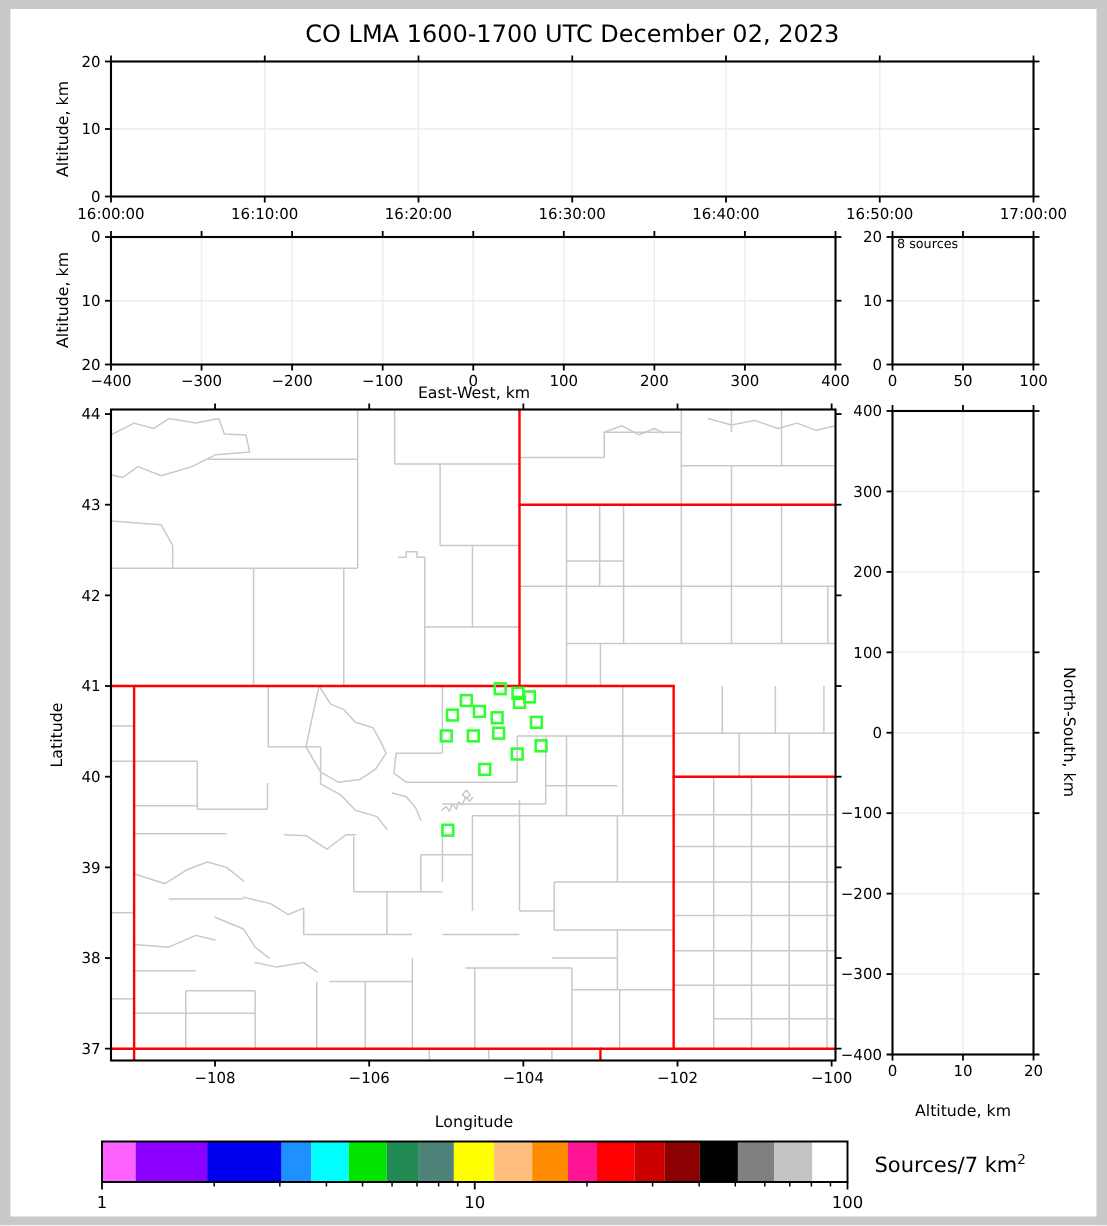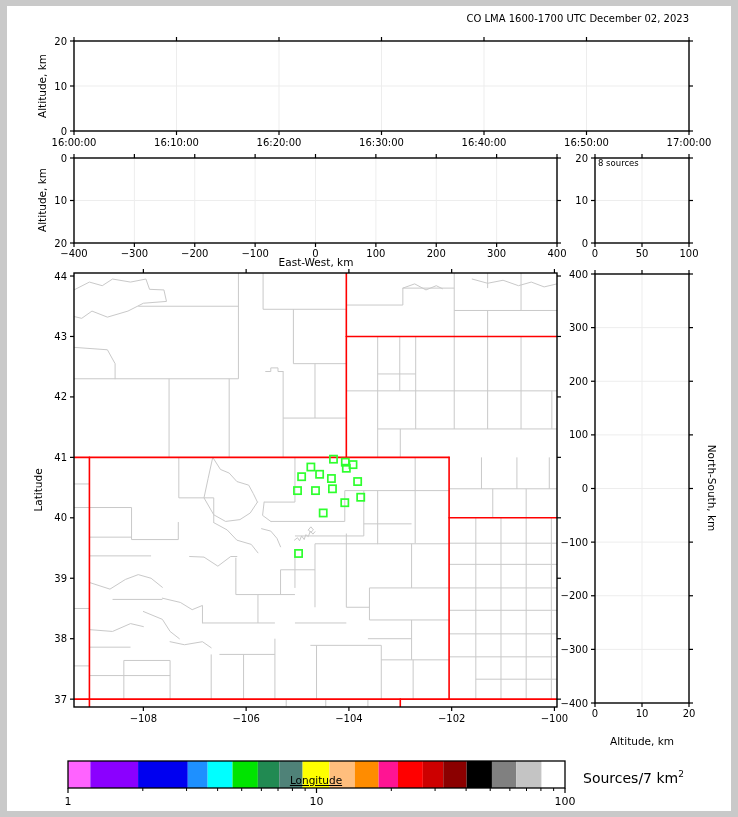--- a/index.html
+++ b/index.html
@@ -2,21 +2,21 @@
 <html><head>
 <meta charset="utf-8">
 <style>
   html,body{margin:0;padding:0;background:#ffffff;}
   #fig{position:relative;width:738px;height:817px;background:#ffffff;overflow:hidden;
        font-family:"DejaVu Sans", sans-serif;color:#000;}
   .frame{position:absolute;background:#c9c9c9;}
   .lbl{position:absolute;white-space:nowrap;transform:translate(-50%,-50%);font-size:10.5px;}
   .lbl.rotl{transform:translate(-50%,-50%) rotate(-90deg);}
   .lbl.rotr{transform:translate(-50%,-50%) rotate(90deg);}
-  #title{position:absolute;left:74px;top:13px;width:615px;text-align:right;font-size:10px;}
+  #title{position:absolute;left:74px;top:13px;width:615px;text-align:center;font-size:16px;}
   #histnote{position:absolute;left:598px;top:158px;font-size:8.5px;}
   #cblabel{position:absolute;left:583px;top:761px;height:27px;line-height:26px;font-size:14px;}
   #cblabel sup{font-size:9px;}
   svg{position:absolute;left:0;top:0;}
 </style>
 </head>
 <body>
 
 <div id="fig">
   <svg id="plot" width="738" height="817" viewBox="0 0 738 817">
@@ -423,21 +423,21 @@
         <text x="565" y="805" text-anchor="middle" font-size="11" fill="#000" font-family="'DejaVu Sans', sans-serif">100</text>
       </g>
     </svg>
 
   <div id="title">CO LMA 1600-1700 UTC December 02, 2023</div>
 
   <div class="lbl rotl" style="left:42px;top:86px;">Altitude, km</div>
   <div class="lbl rotl" style="left:42px;top:200px;">Altitude, km</div>
   <div class="lbl" style="left:316px;top:262px;">East-West, km</div>
   <div class="lbl rotl" style="left:38px;top:490px;">Latitude</div>
-  <div class="lbl" style="left:316px;top:780px;text-decoration:underline;">Longitude</div>
+  <div class="lbl" style="left:316px;top:748px;">Longitude</div>
   <div class="lbl rotr" style="left:712px;top:488px;">North-South, km</div>
   <div class="lbl" style="left:642px;top:741px;">Altitude, km</div>
 
   <div id="histnote">8 sources</div>
 
   <div id="cblabel"><span>Sources/7 km</span><sup>2</sup></div>
 
   <div class="frame" style="left:0;top:0;width:738px;height:6px;"></div>
   <div class="frame" style="left:0;top:811px;width:738px;height:6px;"></div>
   <div class="frame" style="left:0;top:0;width:7px;height:817px;"></div>

